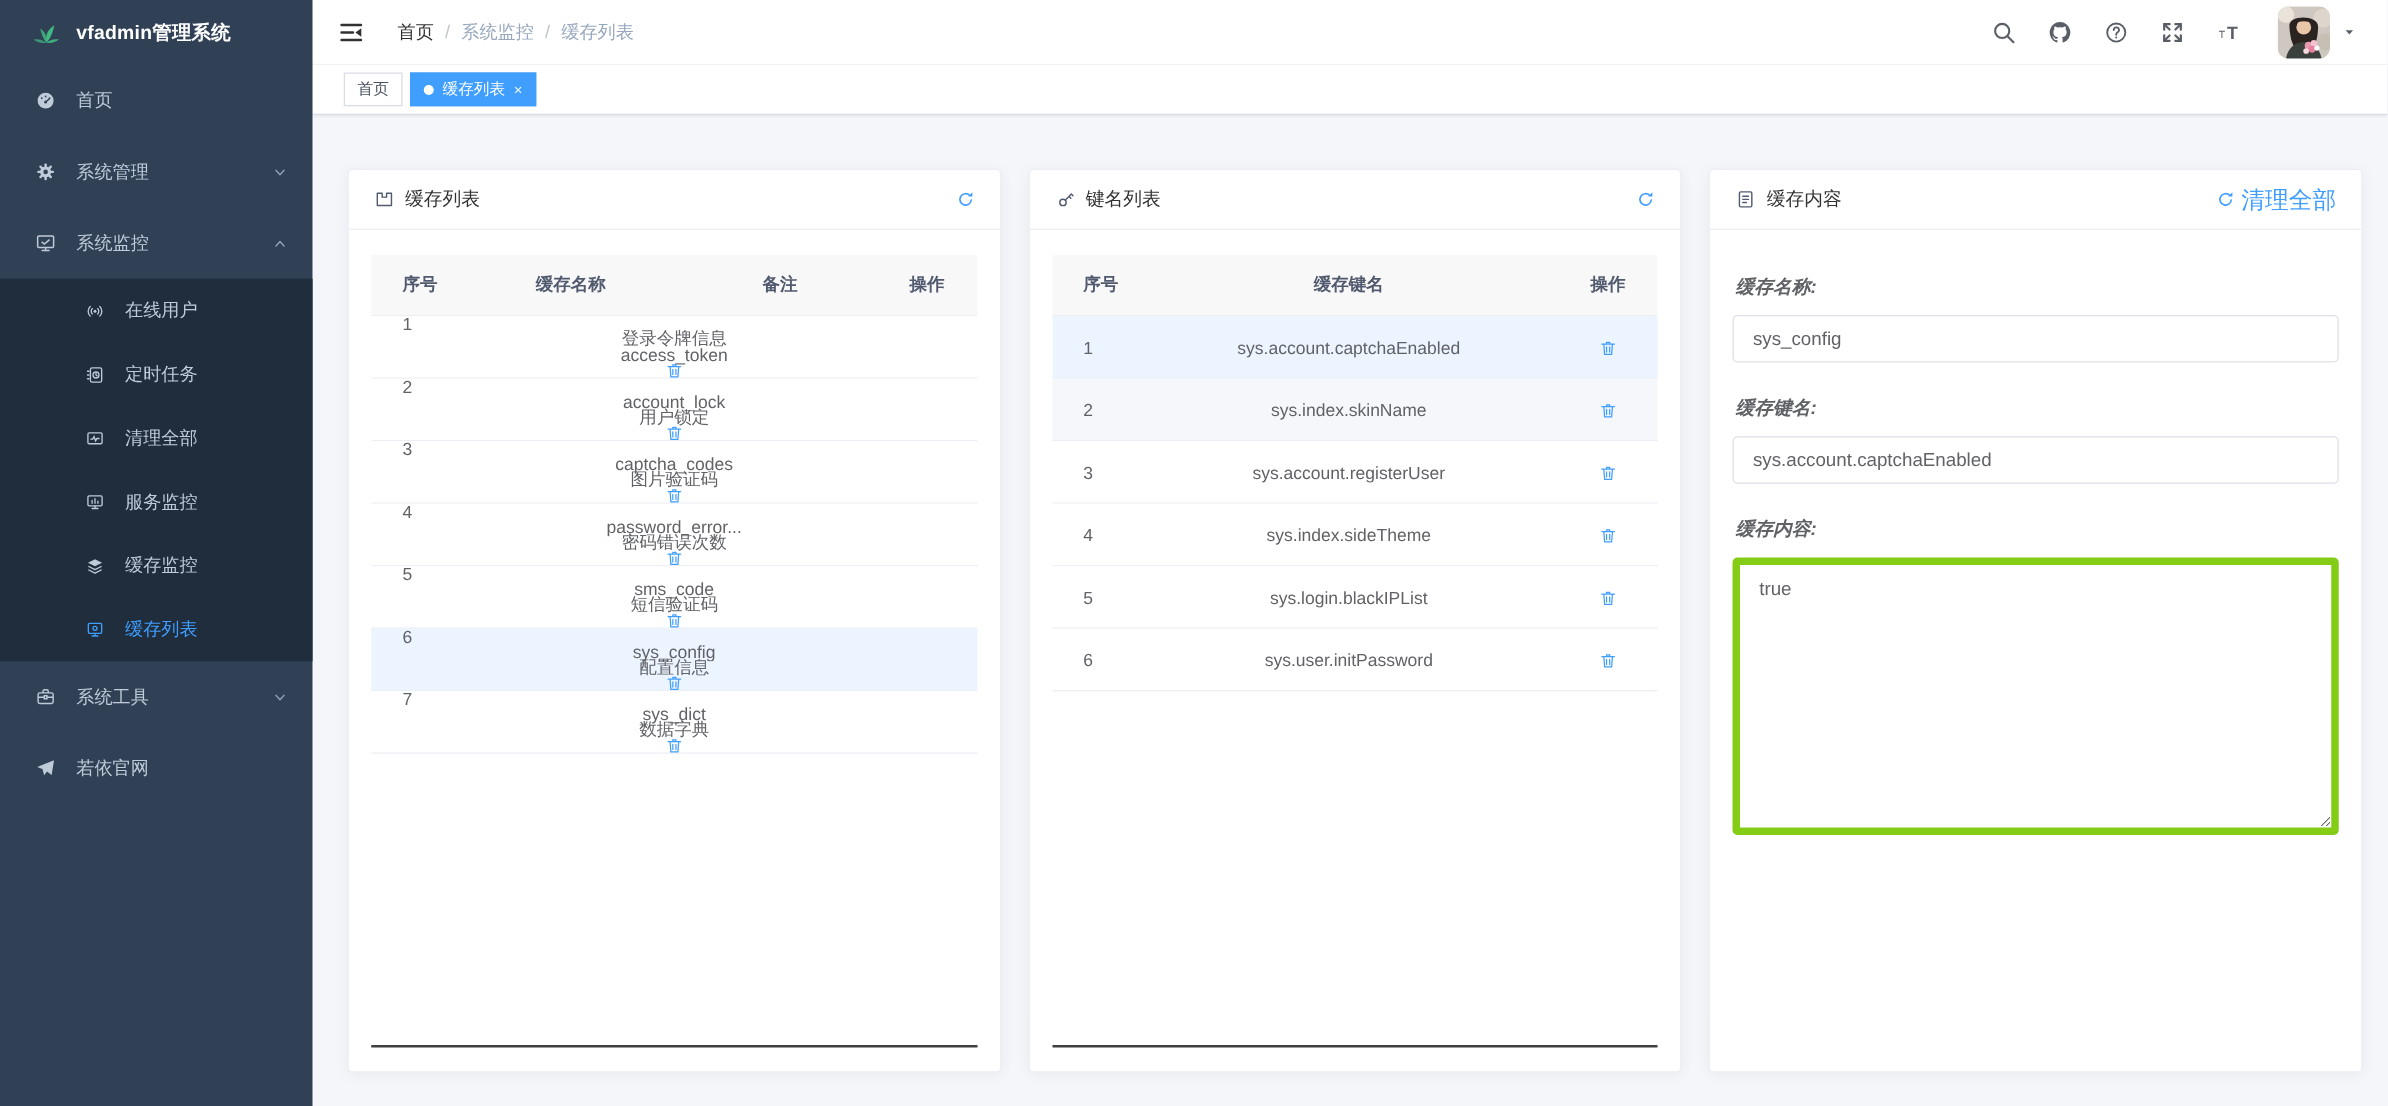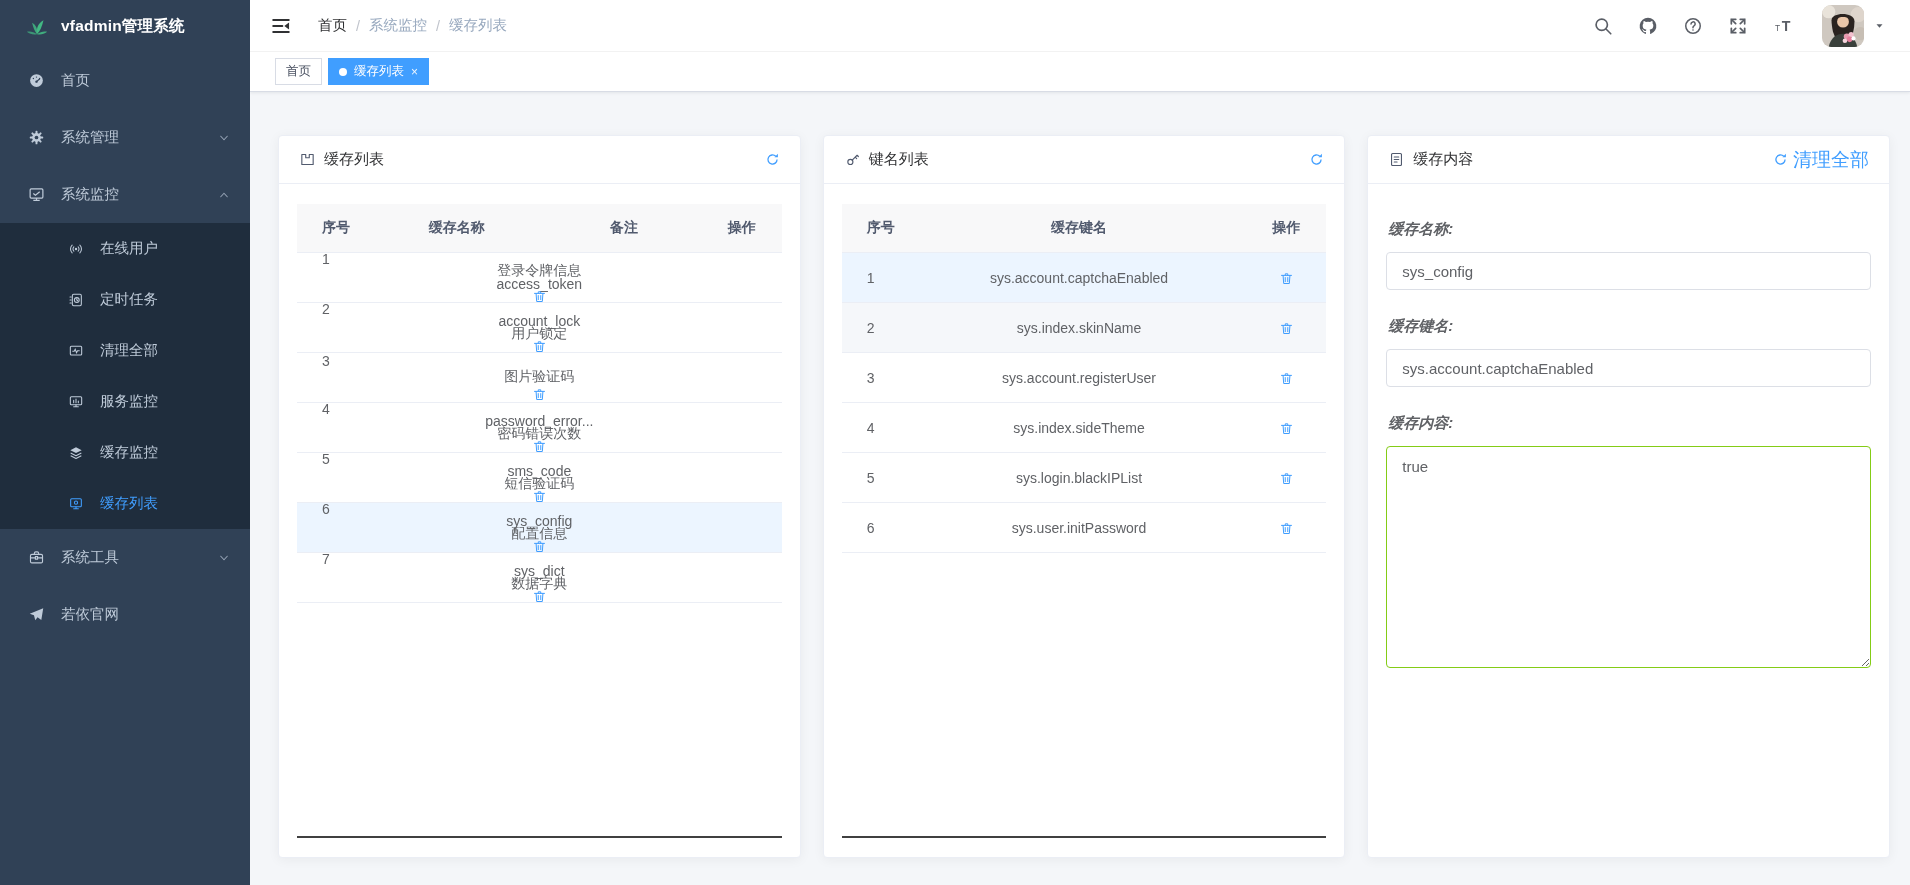--- a/index.html
+++ b/index.html
@@ -59,21 +59,21 @@
   .tr.selected { background: #ecf5ff; }
   .tr.hovered { background: #f5f7fa; }
   .td, .th { text-align: center; overflow: hidden; white-space: nowrap; }
   .td.first, .th.first { text-align: left; padding-left: 25px; }
   .trash-btn { width: 15px; height: 15px; color: #409eff; cursor: pointer; }
 
   
   .form-label { display: block; font-weight: bold; color: #606266; font-size: 15px; margin: 27px 2px 13px; font-style: italic; }
   .form-label.first { margin-top: 16px; }
   .form-input { width: 100%; height: 38px; border: 1px solid #dcdfe6; border-radius: 4px; padding: 0 15px; font-size: 15px; color: #606266; background: #fff; outline: none; font-family: "Liberation Sans", sans-serif; }
-  .form-textarea { width: 100%; height: 222px; border: 1px solid #84cc16; border-radius: 4px; padding: 9px 15px; font-size: 15px; color: #606266; resize: vertical; outline: none; font-family: "Liberation Sans", sans-serif; line-height: 1.45; }
+  .form-textarea { width: 100%; height: 222px; border: 6px solid #84cc16; border-radius: 4px; padding: 9px 15px; font-size: 15px; color: #606266; resize: vertical; outline: none; font-family: "Liberation Sans", sans-serif; line-height: 1.45; }
 </style>
 </head>
 <body>
 
 <svg width="0" height="0" style="position:absolute" aria-hidden="true">
   <defs>
     <symbol id="i-leaf" viewBox="0 0 32 32">
       <g fill="#42b983">
         <path d="M16 26c-1-7 1-13 8-17-2 8-4 13-8 17z"></path>
         <path d="M16 26c1-6-1-11-6-14 1.5 6 3 10.5 6 14z" opacity=".85"></path>
@@ -412,20 +412,21 @@
         <div class="tr">
           <span class="td first">2</span>
           <span class="td">account_lock</span>
           <span class="td">用户锁定</span>
           <span class="td"><svg class="ic trash-btn">
                 <use href="#i-trash"></use>
               </svg></span>
         </div>
         <div class="tr">
           <span class="td first">3</span>
+          <span class="td">captcha_codes</span>
           <span class="td">图片验证码</span>
           <span class="td"><svg class="ic trash-btn">
                 <use href="#i-trash"></use>
               </svg></span>
         </div>
         <div class="tr">
           <span class="td first">4</span>
           <span class="td">password_error...</span>
           <span class="td">密码错误次数</span>
           <span class="td"><svg class="ic trash-btn">

